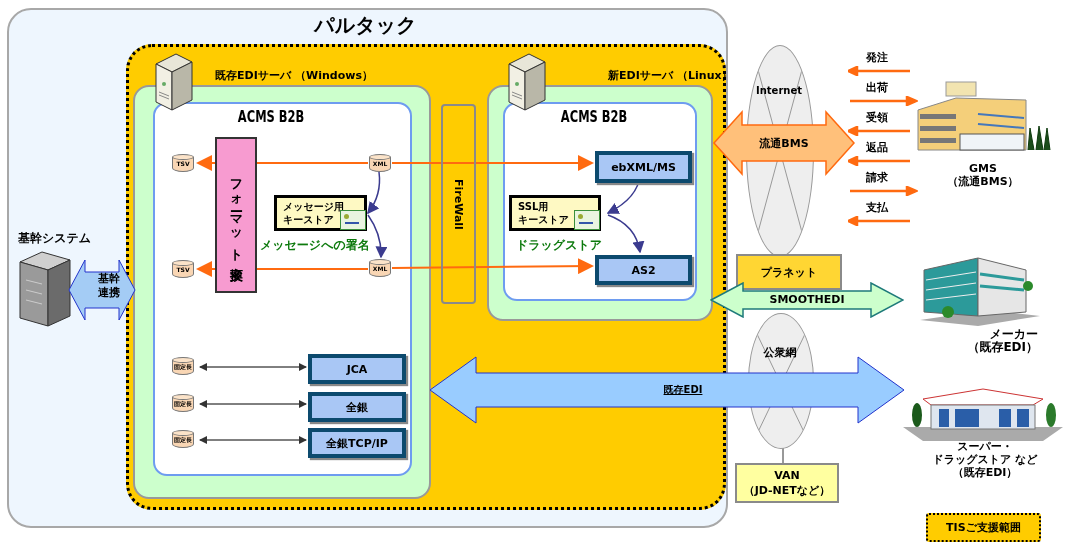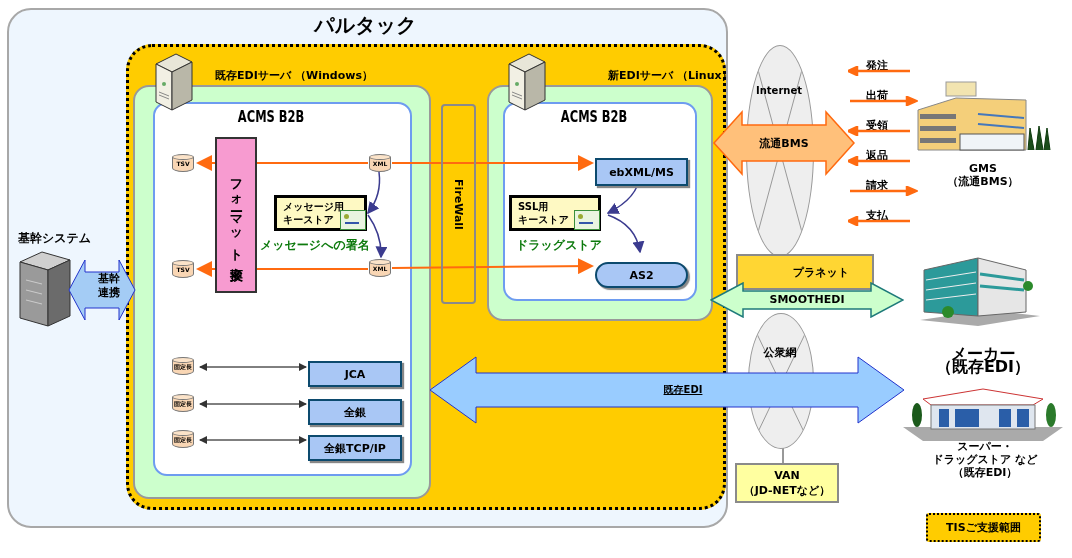--- a/index.html
+++ b/index.html
@@ -10,38 +10,38 @@
   #paltac{left:7px;top:8px;width:717px;height:516px;background:#eef6fe;border:2px solid #a8a8a8;border-radius:24px;}
   #paltac-title{left:7px;top:12px;width:717px;font-size:20px;text-align:center;}
   #tis-area{left:126px;top:44px;width:594px;height:460px;background:#ffcc00;border:3px dotted #000;border-radius:26px;}
   .srv-outer{background:#ccffcc;border:2px solid #999;border-radius:16px;}
   .srv-inner{background:#fff;border:2px solid #6e9cf0;border-radius:14px;}
   #win-outer{left:133px;top:85px;width:294px;height:410px;}
   #win-inner{left:153px;top:102px;width:255px;height:370px;}
   #lin-outer{left:487px;top:85px;width:222px;height:232px;}
   #lin-inner{left:503px;top:102px;width:190px;height:195px;}
   .acms{font-size:15px;letter-spacing:0px;font-family:"DejaVu Sans Condensed","DejaVu Sans",sans-serif;transform:scaleX(0.85);}
-  .box{position:absolute;background:#a9c7f5;border:2px solid #0c4a6e;box-shadow:2px 2px 1px #888;font-size:11px;display:flex;align-items:center;justify-content:center;margin-top:7px;}
+  .box{position:absolute;background:#a9c7f5;border:4px solid #0c4a6e;box-shadow:2px 2px 1px #888;font-size:11px;display:flex;align-items:center;justify-content:center;}
   .keystore{position:absolute;background:#fef9c3;border:3px solid #000;font-size:10px;line-height:13px;padding:2px 6px;box-sizing:border-box;}
   .cert{position:absolute;width:24px;height:18px;background:#e9f4e0;border:1px solid #3b8f3b;}
   .cert:after{content:"";position:absolute;left:4px;top:11px;width:14px;height:2px;background:#3355aa;}
   .cert:before{content:"";position:absolute;left:3px;top:3px;width:5px;height:5px;border-radius:50%;background:#99aa33;}
   .cyl{position:absolute;width:22px;height:18px;}
   .cyl-body{position:absolute;left:0;top:3px;width:22px;height:15px;background:#f9d6b4;border:1px solid #777;border-radius:0 0 11px 11px/0 0 4px 4px;box-sizing:border-box;}
   .cyl-top{position:absolute;left:0;top:0;width:22px;height:6px;background:#fbe3c9;border:1px solid #777;border-radius:50%;box-sizing:border-box;}
   .cyl-txt{position:absolute;left:0;top:6px;width:22px;text-align:center;font-size:6px;}
   #format{left:215px;top:137px;width:38px;height:152px;background:#f79bd0;border:2px solid #333;writing-mode:vertical-rl;font-size:13px;display:flex;align-items:center;justify-content:center;letter-spacing:2px;}
   #firewall{left:441px;top:104px;width:31px;height:196px;border:2px solid #8a8a8a;border-radius:4px;}
   #firewall-txt{left:441px;top:104px;width:35px;height:200px;writing-mode:vertical-rl;font-size:11px;display:flex;align-items:center;justify-content:center;}
   .green{color:#0d7a0d;font-size:12px;}
   .ellipse{position:absolute;background:#eeeeee;border:1px solid #999;border-radius:50%;overflow:hidden;}
-  #planet{left:736px;top:254px;width:102px;height:32px;background:#ffd633;border:2px solid #8a8a8a;font-size:11px;display:flex;align-items:center;justify-content:center;padding-left:32px;}
+  #planet{left:736px;top:254px;width:102px;height:32px;background:#ffd633;border:2px solid #8a8a8a;font-size:11px;display:flex;align-items:center;justify-content:center;}
   #van{left:735px;top:463px;width:104px;height:40px;background:#ffffa0;border:2px solid #8a8a8a;font-size:11px;text-align:center;line-height:15px;box-sizing:border-box;padding-top:3px;}
   #tis-legend{left:926px;top:513px;width:111px;height:25px;background:#ffcc00;border:2px dotted #000;border-radius:3px;font-size:11px;display:flex;align-items:center;justify-content:center;}
-  .msg{font-size:11px;margin-top:8px;}
+  .msg{font-size:11px;}
 </style>
 </head>
 <body>
 
 <div id="paltac" class="abs"></div>
 <div id="paltac-title" class="abs">パルタック</div>
 
 <div id="tis-area" class="abs"></div>
 
 <div id="win-outer" class="abs srv-outer"></div>
@@ -153,21 +153,21 @@
 <div class="lbl green" style="left:260px;top:237px;">メッセージへの署名</div>
 
 <div class="box" style="left:308px;top:354px;width:90px;height:22px;">JCA</div>
 <div class="box" style="left:308px;top:392px;width:90px;height:22px;">全銀</div>
 <div class="box" style="left:308px;top:428px;width:90px;height:22px;">全銀TCP/IP</div>
 
 <div id="firewall" class="abs"></div>
 <div id="firewall-txt" class="abs">FireWall</div>
 
 <div class="box" style="left:595px;top:151px;width:89px;height:24px;">ebXML/MS</div>
-<div class="box" style="left:595px;top:255px;width:89px;height:22px;border-radius:13px;">AS2</div>
+<div class="box" style="left:595px;top:255px;width:89px;height:22px;">AS2</div>
 <div class="keystore" style="left:509px;top:195px;width:92px;height:36px;">
   <div>SSL用</div>
   <div>キーストア</div>
 </div>
 <div class="cert" style="left:574px;top:210px;"></div>
 <div class="lbl green" style="left:516px;top:237px;">ドラッグストア</div>
 
 <div class="lbl" style="left:18px;top:230px;font-size:12px;">基幹システム</div>
 <svg class="abs" style="left:16px;top:250px;" width="60" height="80">
   <polygon points="4,12 26,2 54,10 32,20" fill="#cfcfcf" stroke="#333"></polygon>
@@ -269,21 +269,21 @@
   <polygon points="6,20 60,8 60,66 6,62" fill="#2c9a9a" stroke="#666"></polygon>
   <polygon points="60,8 108,20 108,62 60,66" fill="#e6e6e6" stroke="#666"></polygon>
   <line x1="8" y1="30" x2="58" y2="22" stroke="#eee"></line>
   <line x1="8" y1="40" x2="58" y2="33" stroke="#eee"></line>
   <line x1="8" y1="50" x2="58" y2="44" stroke="#eee"></line>
   <line x1="62" y1="24" x2="106" y2="30" stroke="#2c9a9a" stroke-width="3"></line>
   <line x1="62" y1="36" x2="106" y2="40" stroke="#2c9a9a" stroke-width="3"></line>
   <circle cx="110" cy="36" r="5" fill="#2b8a2b"></circle>
     <circle cx="30" cy="62" r="6" fill="#2b8a2b"></circle>
 </svg>
-<div class="lbl center" style="left:928px;top:347px;width:110px;font-size:16px;line-height:13px;">
+<div class="lbl center" style="left:928px;top:328px;width:110px;font-size:12px;line-height:13px;text-align:right;">
   <div>メーカー</div>
     <div>（既存EDI）</div>
 </div>
 
 <svg class="abs" style="left:903px;top:385px;" width="162" height="60">
   <polygon points="0,42 160,42 140,56 20,56" fill="#aaa"></polygon>
   <polygon points="20,14 80,4 140,14 130,20 28,20" fill="#fff" stroke="#cc3333"></polygon>
   <rect x="28" y="20" width="104" height="24" fill="#dfe6ef" stroke="#777"></rect>
   <rect x="36" y="24" width="10" height="18" fill="#2a5ea8"></rect>
   <rect x="52" y="24" width="24" height="18" fill="#2a5ea8"></rect>

